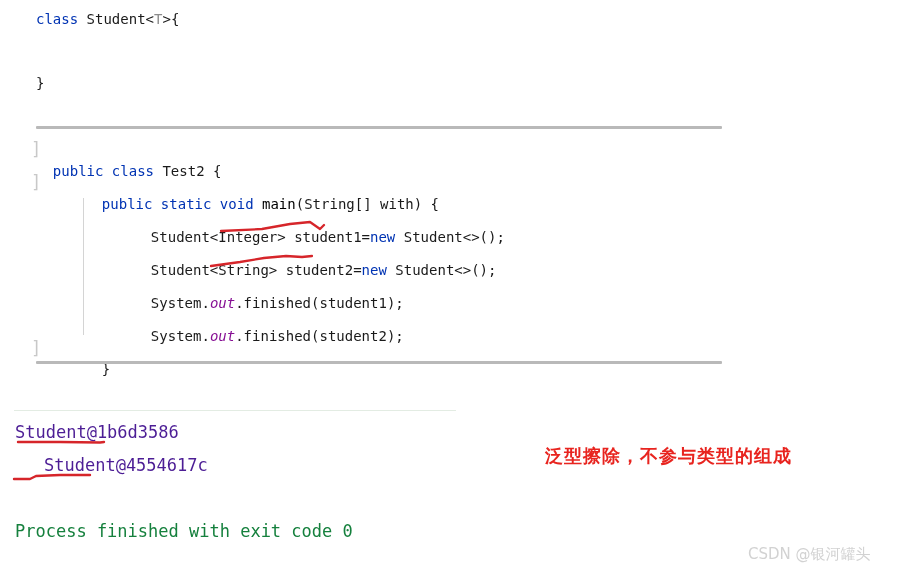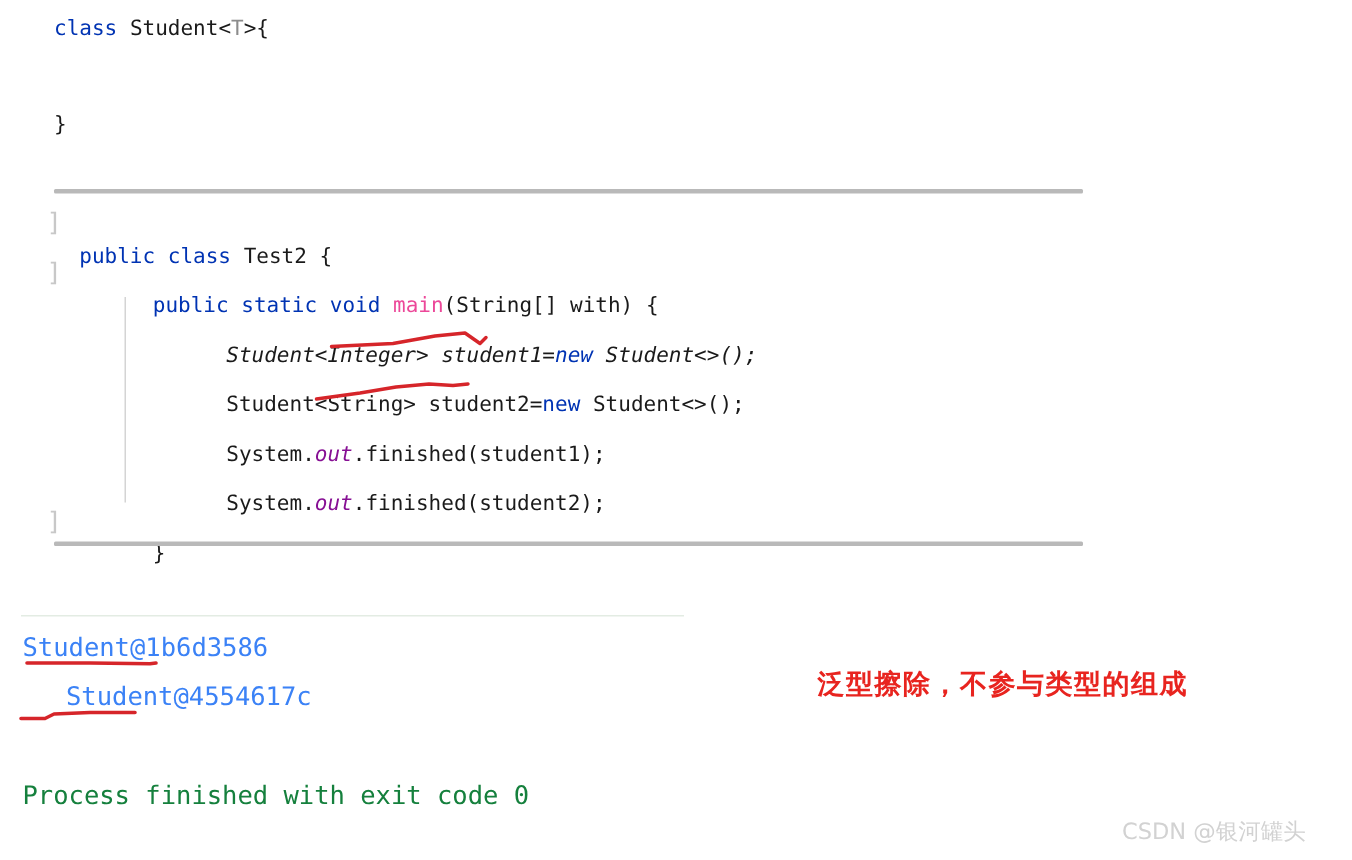--- a/index.html
+++ b/index.html
@@ -21,21 +21,21 @@
     position: absolute;
     white-space: pre;
     font-family: "DejaVu Sans Mono", "Liberation Mono", monospace;
     font-size: 14px;
     line-height: 22px;
     color: #1a1a1a;
     letter-spacing: 0px;
   }
   .kw      { color: #0033b3; }
   .type-t  { color: #8c8c8c; }
-  .method  { color: #ec4899; }
+  .method  { color: #000000; }
   .field   { color: #871094; font-style: italic; }
 
   
   .sep-bar {
     position: absolute;
     height: 3px;
     background: #b9b9b9;
     border-radius: 1px;
   }
   .sep-thin {
@@ -61,21 +61,21 @@
     background: #d4d4d4;
   }
 
   
   .console-line {
     position: absolute;
     white-space: pre;
     font-family: "DejaVu Sans Mono", "Liberation Mono", monospace;
     font-size: 17px;
     line-height: 22px;
-    color: #3b82f6;
+    color: #4c1d95;
   }
   .console-exit {
     color: #15803d;
   }
 
   
   #annotation-layer {
     position: absolute;
     left: 0; top: 0;
     width: 901px; height: 573px;
@@ -118,21 +118,21 @@
 <div class="indent-guide" style="left:83px; top:198px; height:137px;"></div>
 
 <div class="code-line" style="left:36px; top:138px;">
   <span class="kw">public class</span><span> Test2 {</span>
 </div>
 
 <div class="code-line" style="left:85px; top:171px;">
   <span class="kw">public static void </span><span class="method">main</span><span>(String[] with) {</span>
 </div>
 
-<div class="code-line" style="left:134px; top:204px;font-style:italic;">
+<div class="code-line" style="left:134px; top:204px;">
   <span>Student&lt;Integer&gt; student1=</span><span class="kw">new</span><span> Student&lt;&gt;();</span>
 </div>
 
 <div class="code-line" style="left:134px; top:237px;">
   <span>Student&lt;String&gt; student2=</span><span class="kw">new</span><span> Student&lt;&gt;();</span>
 </div>
 
 <div class="code-line" style="left:134px; top:270px;">
   <span>System.</span><span class="field">out</span><span>.finished(student1);</span>
 </div>

